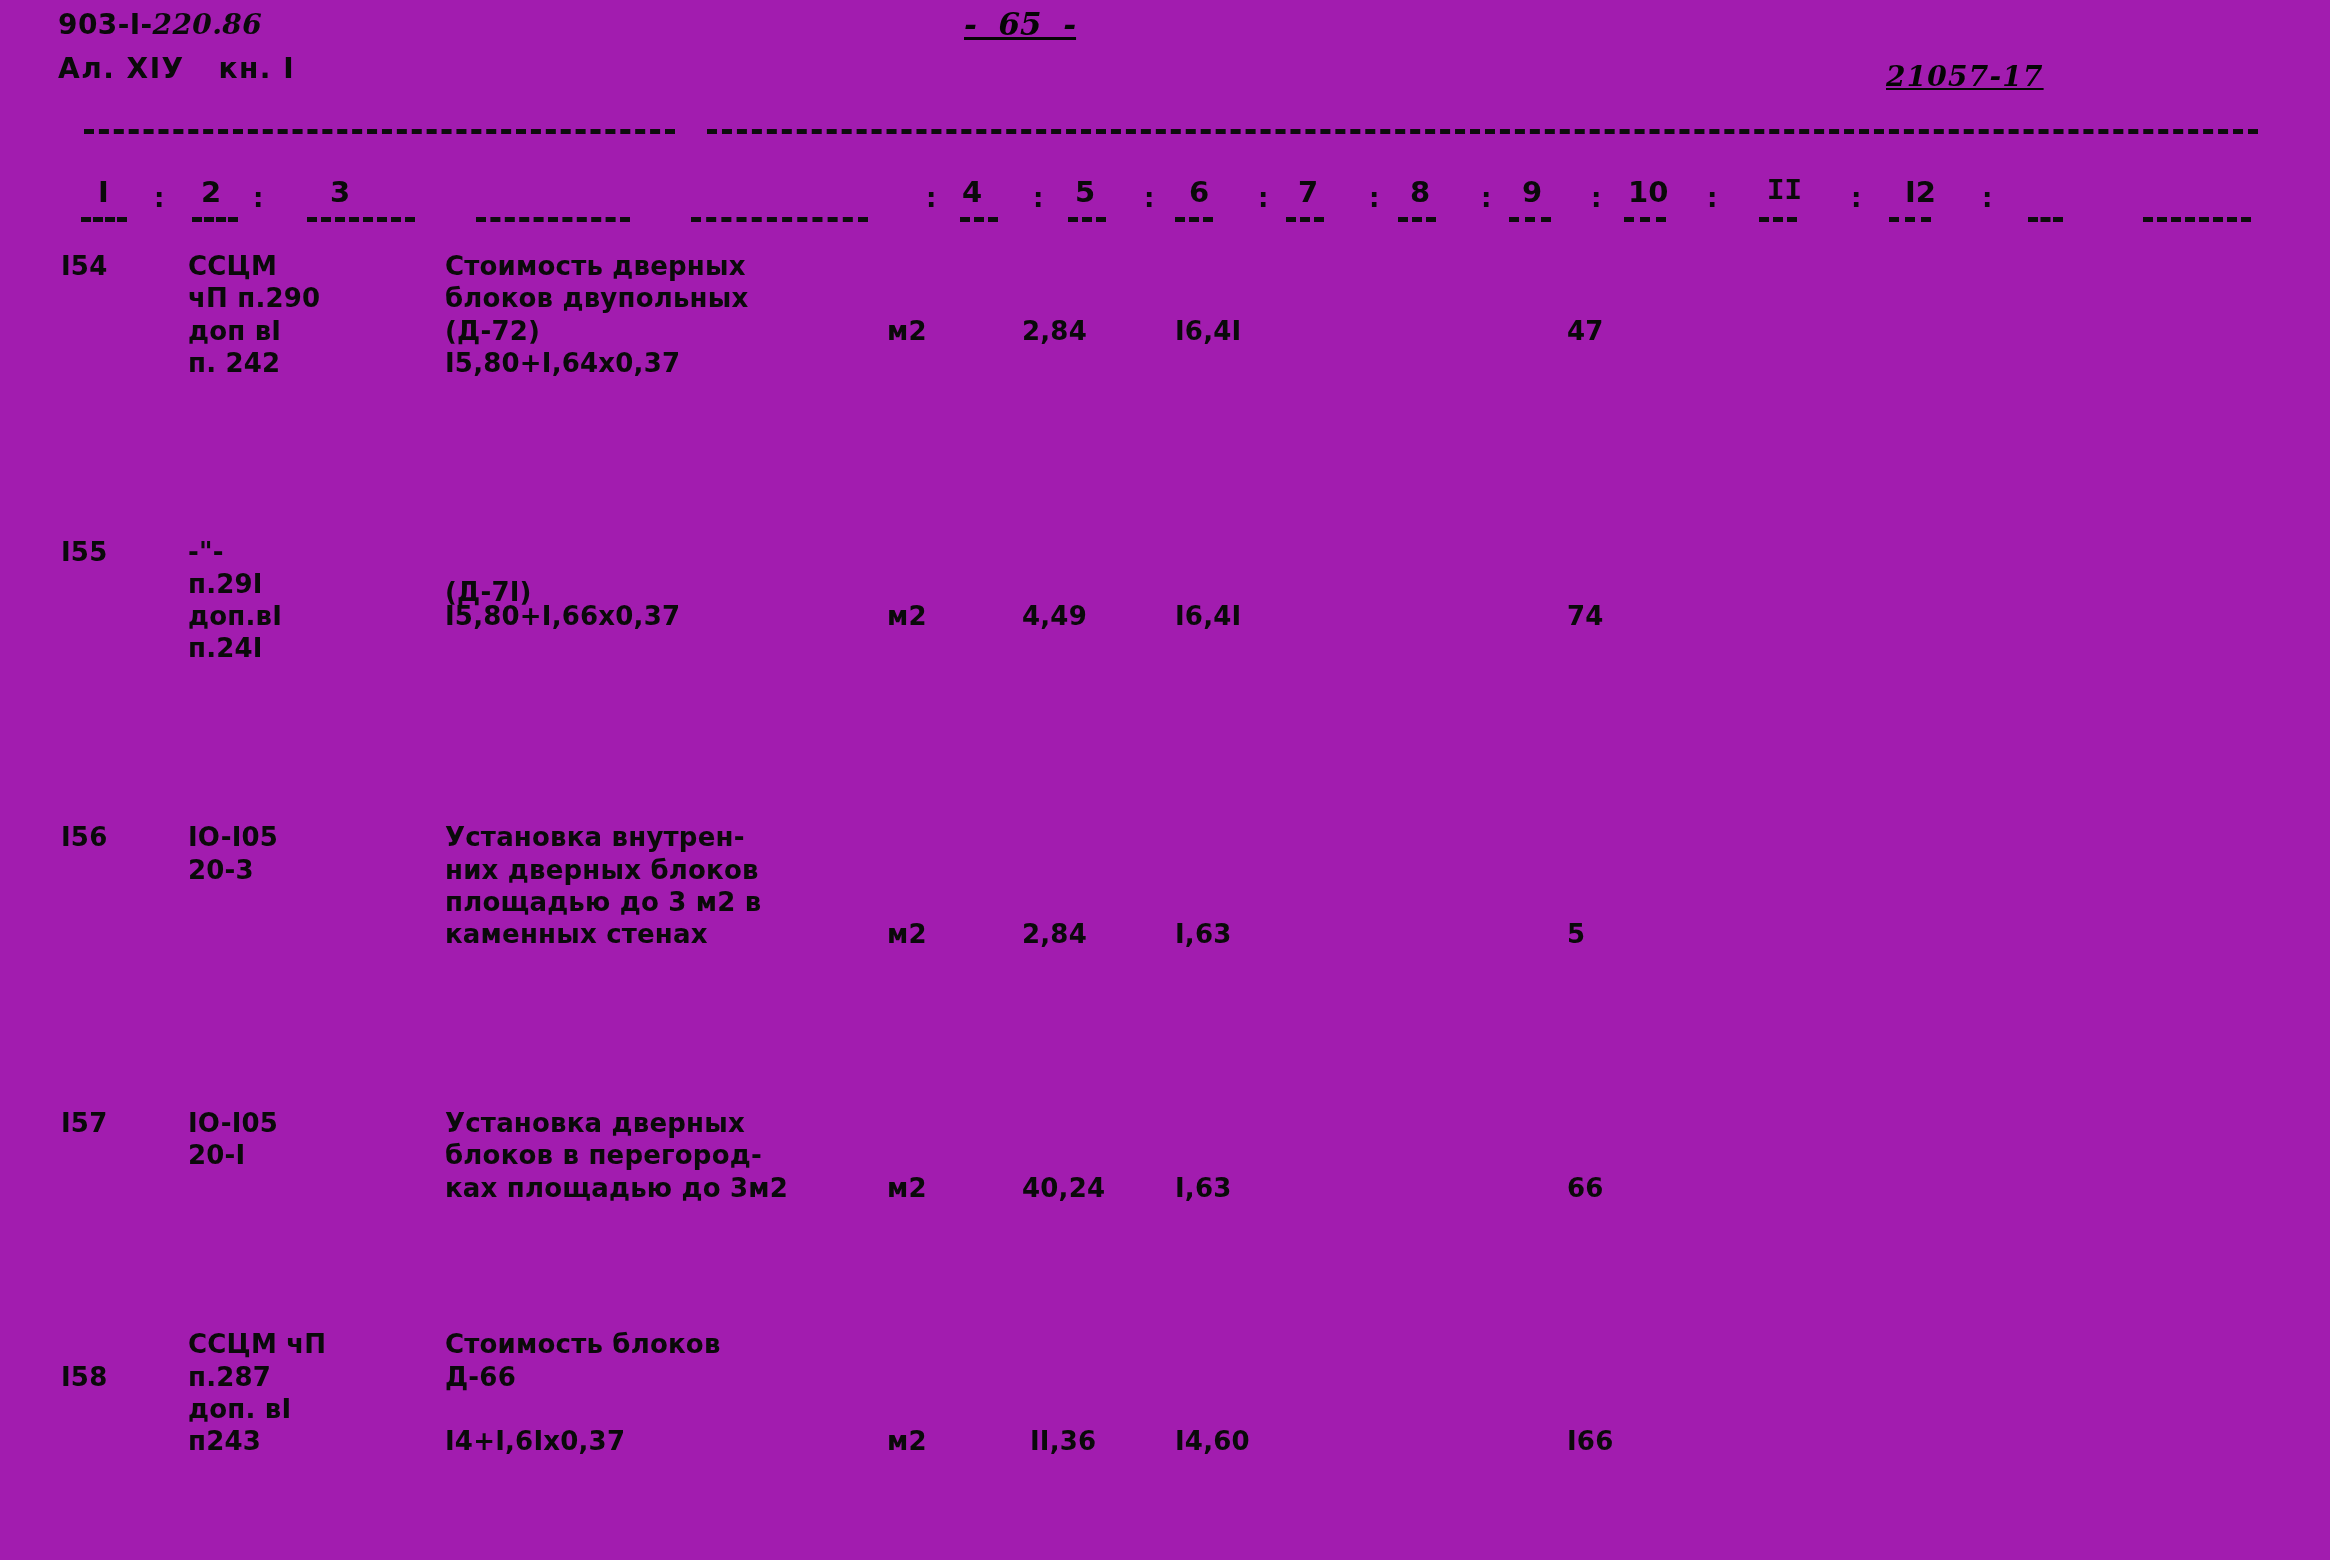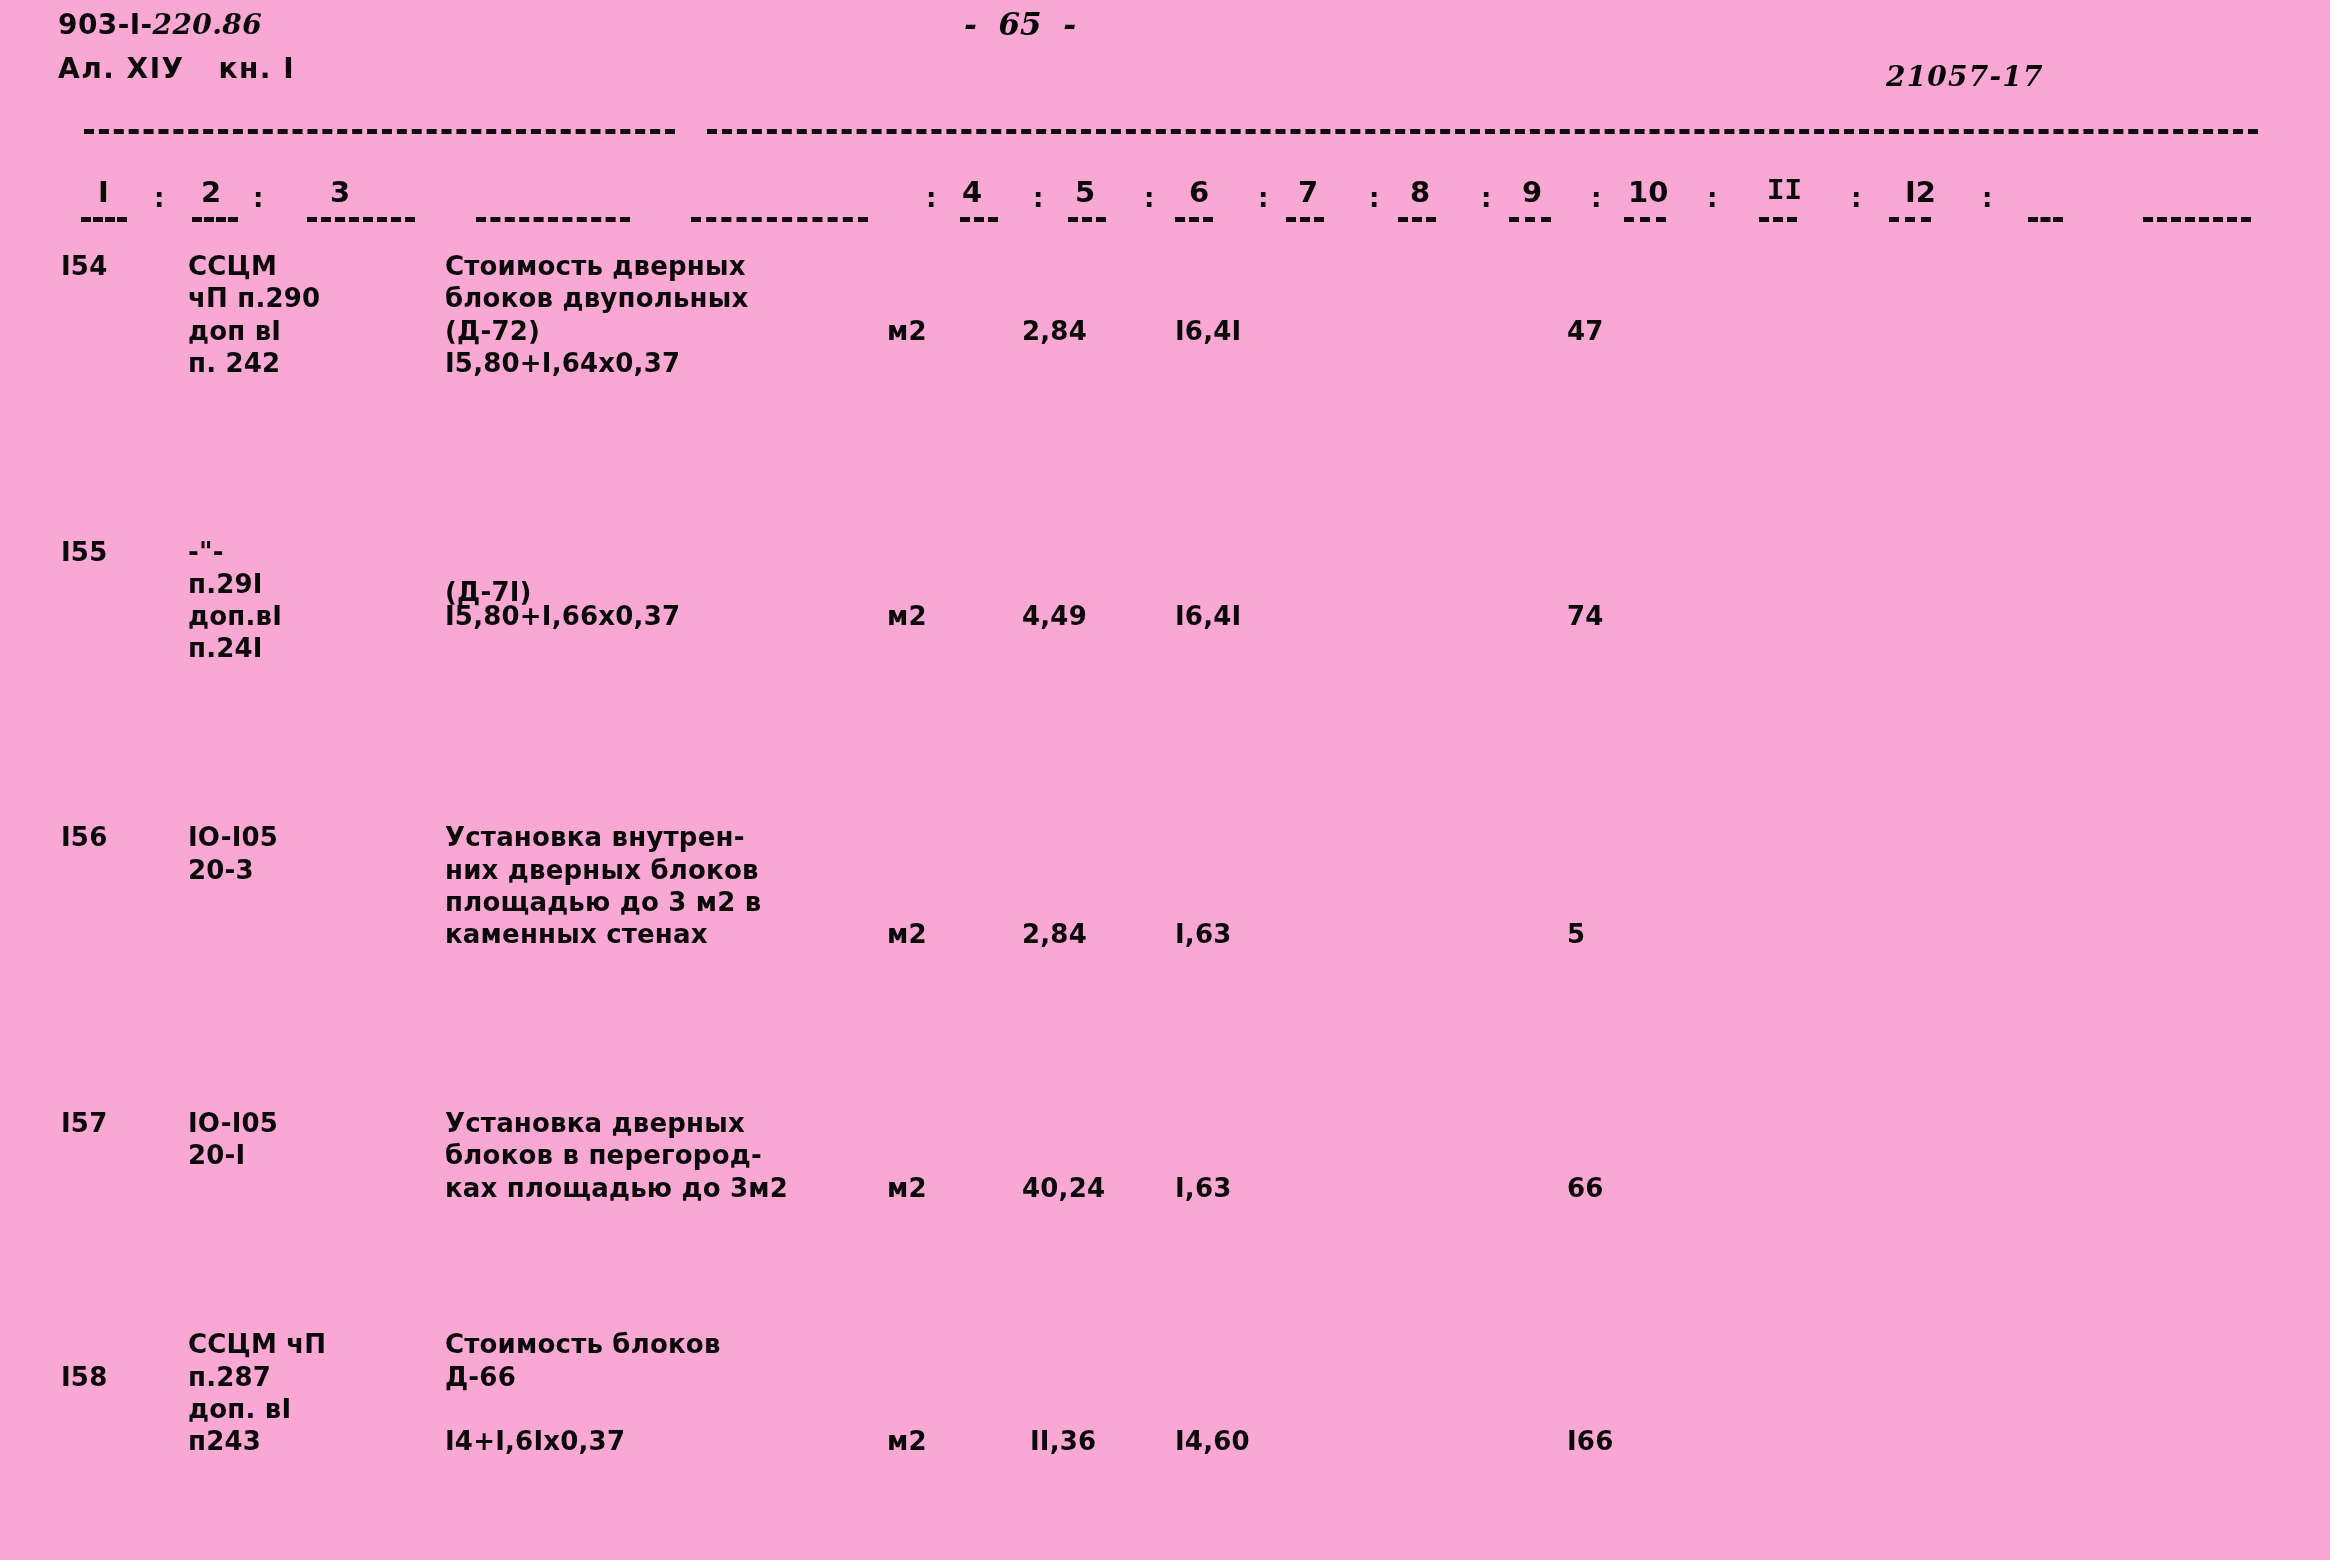--- a/index.html
+++ b/index.html
@@ -7,41 +7,42 @@
     padding: 0;
     background: #ffffff;
   }
   body {
     font-family: "DejaVu Sans", sans-serif;
   }
   #page {
     position: relative;
     width: 2330px;
     height: 1561px;
-    background: #f9a8d4;
+    background: #a21caf;
     overflow: hidden;
   }
   
   .tw {
     position: absolute;
     font-family: "DejaVu Sans", sans-serif;
     font-weight: 700;
     color: #0a0a0a;
     white-space: pre;
     letter-spacing: 0.4px;
     line-height: 1.0;
     -webkit-font-smoothing: none;
   }
   .hand {
     position: absolute;
     font-family: "DejaVu Serif", serif;
     font-weight: 700;
     font-style: italic;
     color: #050505;
     white-space: pre;
+    text-decoration: underline;
   }
   
   .hdr-code {
     left: 58px;  top: 10.8px;  font-size: 28px;
   }
   .hdr-code .hand-part {
     position: static;
     font-family: "DejaVu Serif", serif;
     font-style: italic;
     font-weight: 700;

